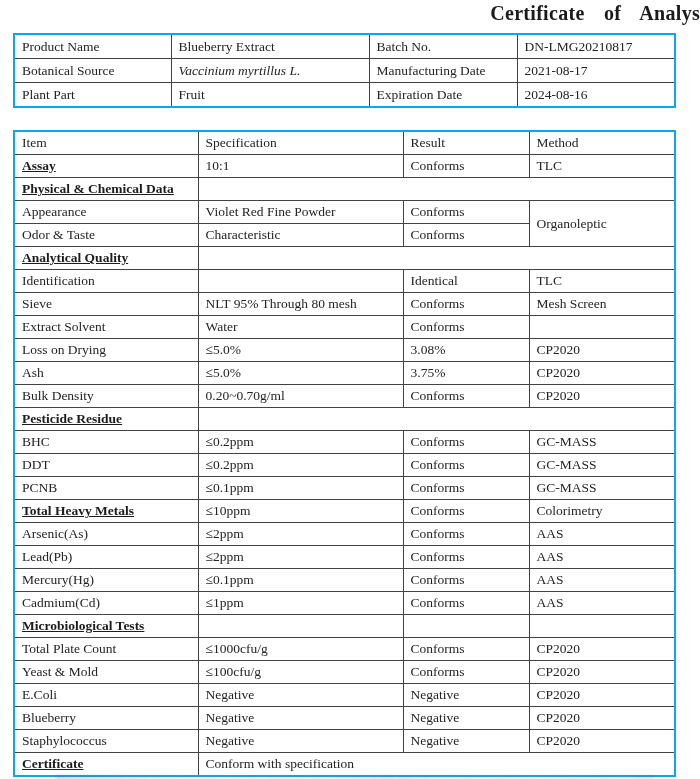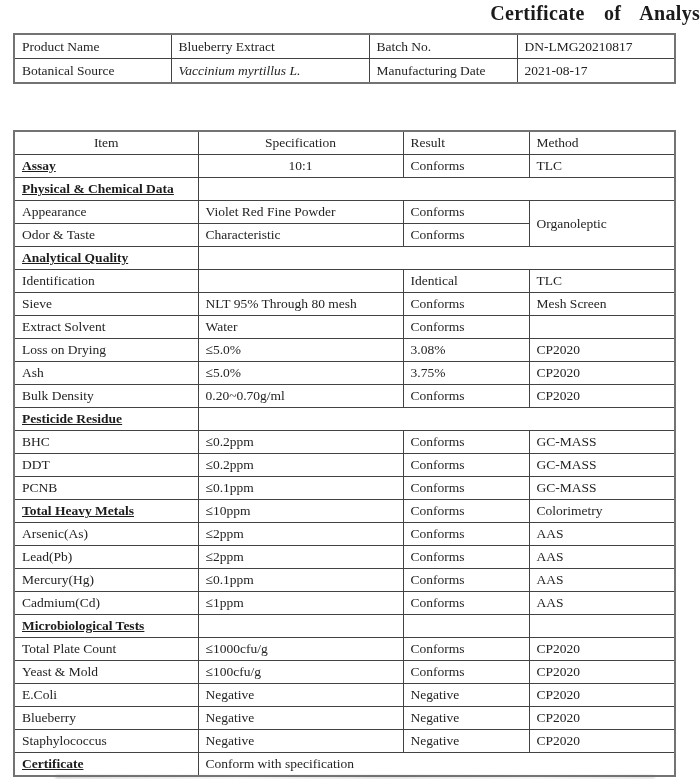--- a/index.html
+++ b/index.html
@@ -21,39 +21,39 @@
     letter-spacing: 0.3px;
     color: #1b1b1b;
     margin: 0;
   }
   table {
     border-collapse: collapse;
     table-layout: fixed;
     position: absolute;
     left: 13px;
     width: 661px;
-    border: 2px solid #737373;
+    border: 2px solid #0ea5e9;
   }
   #product-table { top: 33px; }
   #coa-table    { top: 130px; }
   td, th {
     border: 1px solid #434343;
     font-size: 13.5px;
     font-weight: normal;
     padding: 0 7px;
     text-align: left;
     vertical-align: middle;
     white-space: nowrap;
     overflow: hidden;
     color: #242424;
   }
   #product-table td { height: 23px; line-height: 23px; }
   #coa-table td, #coa-table th { height: 22px; line-height: 22px; }
   .bold   { font-weight: bold; color: #1c1c1c; text-decoration: underline; }
-  .center { text-align: center; }
+  .center { text-align: left; }
   .italic { font-style: italic; }
   
   .scan-smudge {
     position: absolute;
     top: 775px; left: 55px; width: 600px; height: 4px;
     background: linear-gradient(90deg,
       rgba(110,110,110,0.28), rgba(140,140,140,0.10) 30%,
       rgba(110,110,110,0.22) 55%, rgba(140,140,140,0.12) 80%,
       rgba(110,110,110,0.20));
     filter: blur(1.3px);
@@ -77,20 +77,26 @@
         <td>Product Name</td>
         <td>Blueberry Extract</td>
         <td>Batch No.</td>
         <td>DN-LMG20210817</td>
       </tr>
       <tr>
         <td>Botanical Source</td>
         <td class="italic">Vaccinium myrtillus L.</td>
         <td>Manufacturing Date</td>
         <td>2021-08-17</td>
+      </tr>
+      <tr>
+        <td>Plant Part</td>
+        <td>Fruit</td>
+        <td>Expiration Date</td>
+        <td>2024-08-16</td>
       </tr>
     </tbody>
 </table>
 
 <table id="coa-table">
   <colgroup>
     <col style="width:184px">
       <col style="width:205px">
       <col style="width:126px">
       <col style="width:146px">

